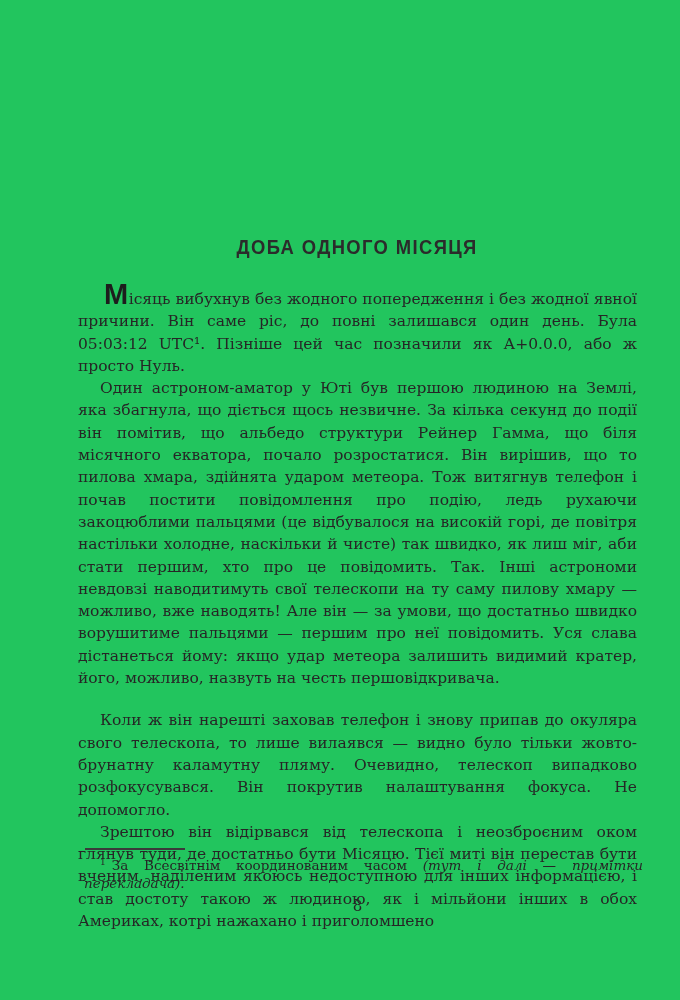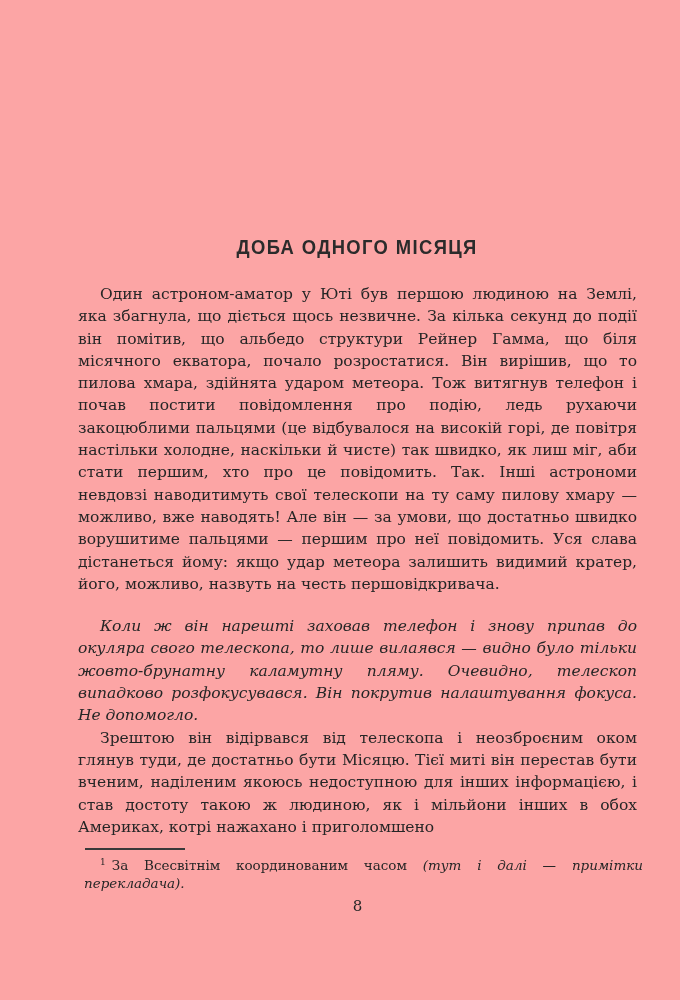--- a/index.html
+++ b/index.html
@@ -5,21 +5,21 @@
   html, body { margin: 0; padding: 0; }
   body {
     width: 680px; height: 1000px;
     background: #ffffff;
     font-family: "DejaVu Serif", serif;
     color: #262626;
     position: relative;
     overflow: hidden;
   }
   .book-page {
-    position: absolute; inset: 0; background: #fca5a5; padding-left: 24px;
+    position: absolute; inset: 0; background: #22c55e; padding-left: 24px;
   }
   .chapter-title {
     position: absolute;
     top: 236px; left: 78px; width: 559px;
     text-align: center;
     font-family: "Liberation Sans", sans-serif;
     font-weight: 700;
     font-size: 20px;
     color: #2b2b2b;
     white-space: nowrap;
@@ -37,21 +37,21 @@
     line-height: 22.3px;
     text-align: justify;
     color: #262626;
   }
   .text-block p {
     margin: 0;
     text-indent: 22px;
     hyphens: auto;
   }
   .text-block p.opening-par { text-indent: 26px; }
-  .text-block p.section-break { margin-top: 20px; font-style: italic; }
+  .text-block p.section-break { margin-top: 20px; }
   .drop-cap {
     font-family: "Liberation Sans", sans-serif;
     font-weight: 700;
     font-size: 29px;
     line-height: 22.3px; 
     letter-spacing: 0.5px;
     color: #1d1d1d;
   }
   .footnote-rule {
     position: absolute;
@@ -86,20 +86,21 @@
 </head>
 <body>
 
 <div class="book-page">
 
   <div class="chapter-title">
     <span class="condense">ДОБА ОДНОГО МІСЯЦЯ</span>
   </div>
 
   <div class="text-block">
+    <p class="opening-par"><span class="drop-cap">М</span><span>ісяць вибухнув без жодного попередження і без жодної явної причини. Він саме ріс, до повні залишався один день. Була 05:03:12 UTC¹. Пізніше цей час позначили як А+0.0.0, або ж просто Нуль.</span></p>
     <p><span>Один астроном-аматор у Юті був першою людиною на Землі, яка збагнула, що діється щось незвичне. За кілька секунд до події він помітив, що альбедо структури Рейнер Гамма, що біля місячного екватора, почало розростатися. Він вирішив, що то пилова хмара, здійнята ударом метеора. Тож витягнув телефон і почав постити повідомлення про подію, ледь рухаючи закоцюблими пальцями (це відбувалося на високій горі, де повітря настільки холодне, наскільки й чисте) так швидко, як лиш міг, аби стати першим, хто про це повідомить. Так. Інші астрономи невдовзі наводитимуть свої телескопи на ту саму пилову хмару — можливо, вже наводять! Але він — за умови, що достатньо швидко ворушитиме пальцями — першим про неї повідомить. Уся слава дістанеться йому: якщо удар метеора залишить видимий кратер, його, можливо, назвуть на честь першовідкривача.</span></p>
     <p class="section-break"><span>Коли ж він нарешті заховав телефон і знову припав до окуляра свого телескопа, то лише вилаявся — видно було тільки жовто-брунатну каламутну пляму. Очевидно, телескоп випадково розфокусувався. Він покрутив налаштування фокуса. Не допомогло.</span></p>
     <p><span>Зрештою він відірвався від телескопа і неозброєним оком глянув туди, де достатньо бути Місяцю. Тієї миті він перестав бути вченим, наділеним якоюсь недоступною для інших інформацією, і став достоту такою ж людиною, як і мільйони інших в обох Америках, котрі нажахано і приголомшено</span></p>
   </div>
 
   <div class="footnote-rule"></div>
 
   <div class="footnote"><sup>1</sup><span>За Всесвітнім координованим часом </span><i>(тут і далі — примітки перекладача).</i></div>
 
   <div class="page-number">8</div>

